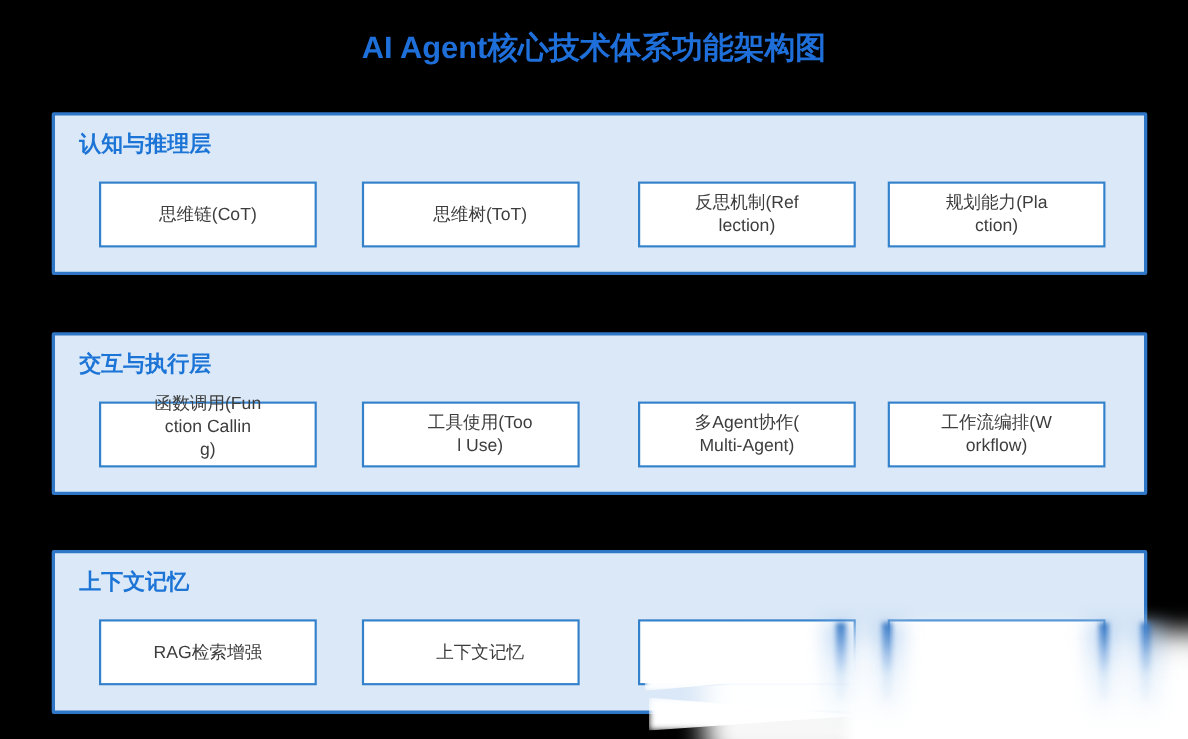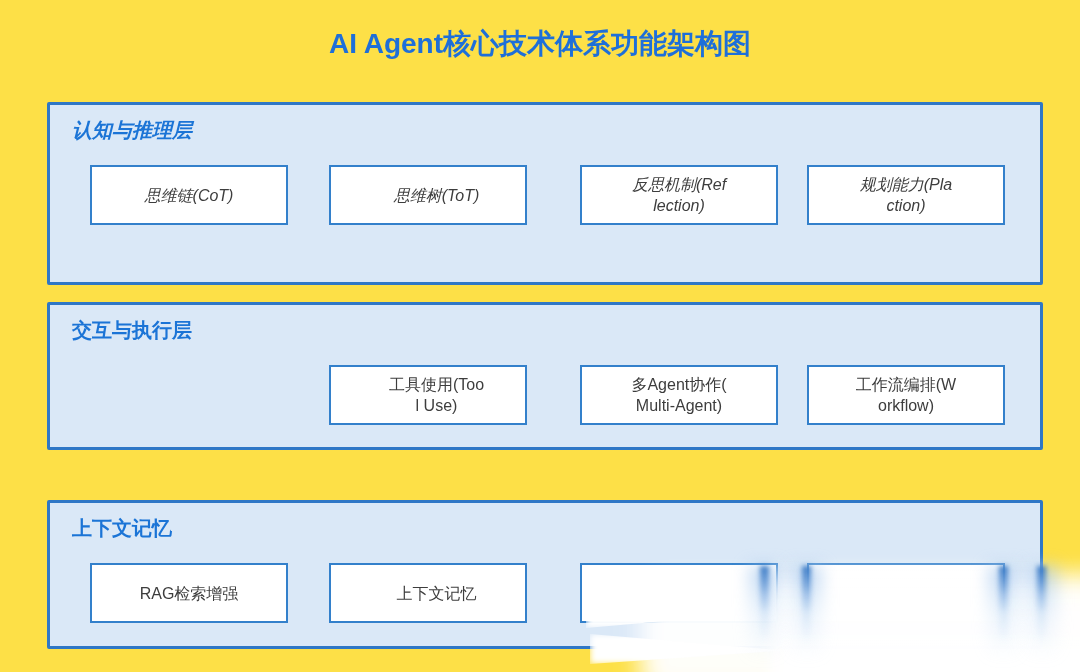--- a/index.html
+++ b/index.html
@@ -1,20 +1,20 @@
 <!DOCTYPE html>
 <html style="--title-blue: #1E6FD9; --header-blue: #1B74D6; --layer-border: #2F77C6; --layer-fill: #DAE8F7; --box-border: #3380CB; --box-text: #3D3D3D;"><head>
 <meta charset="utf-8">
 <style>
   html, body { margin: 0; padding: 0; background: #ffffff; }
   .screen {
     position: relative;
     width: 1080px;
     height: 672px;
-    background: #fde047;
+    background: #000000;
     overflow: hidden;
     font-family: "Liberation Sans", sans-serif;
   }
 
   .page-title {
     position: absolute;
     top: 25px;
     left: 0;
     right: 0;
     text-align: center;
@@ -25,21 +25,21 @@
 
   .layer {
     position: absolute;
     left: 47px;
     width: 996px;
     box-sizing: border-box;
     background: var(--layer-fill, #DAE8F7);
     border: 3px solid var(--layer-border, #2F77C6);
     border-radius: 2px;
   }
-  .layer-1 { top: 102px; height: 183px; font-style: italic; }
+  .layer-1 { top: 102px; height: 148px; }
   .layer-2 { top: 302px; height: 148px; }
   .layer-3 { top: 500px; height: 149px; }
 
   .layer-title {
     position: absolute;
     top: 12px;
     left: 22px;
     font-size: 20px;
     font-weight: 700;
     color: var(--header-blue, #1B74D6);
@@ -122,20 +122,25 @@
 lection)</span>
     </div>
     <div class="box pos-4">
       <span class="box-label">规划能力(Pla
 ction)</span>
     </div>
   </section>
 
   <section class="layer layer-2">
     <div class="layer-title">交互与执行层</div>
+    <div class="box pos-1 overflow-up">
+      <span class="box-label">函数调用(Fun
+ction Callin
+g)</span>
+    </div>
     <div class="box pos-2">
       <span class="box-label">工具使用(Too
 l Use)</span>
     </div>
     <div class="box pos-4">
       <span class="box-label">工作流编排(W
 orkflow)</span>
     </div>
     <div class="box pos-3">
       <span class="box-label">多Agent协作(

